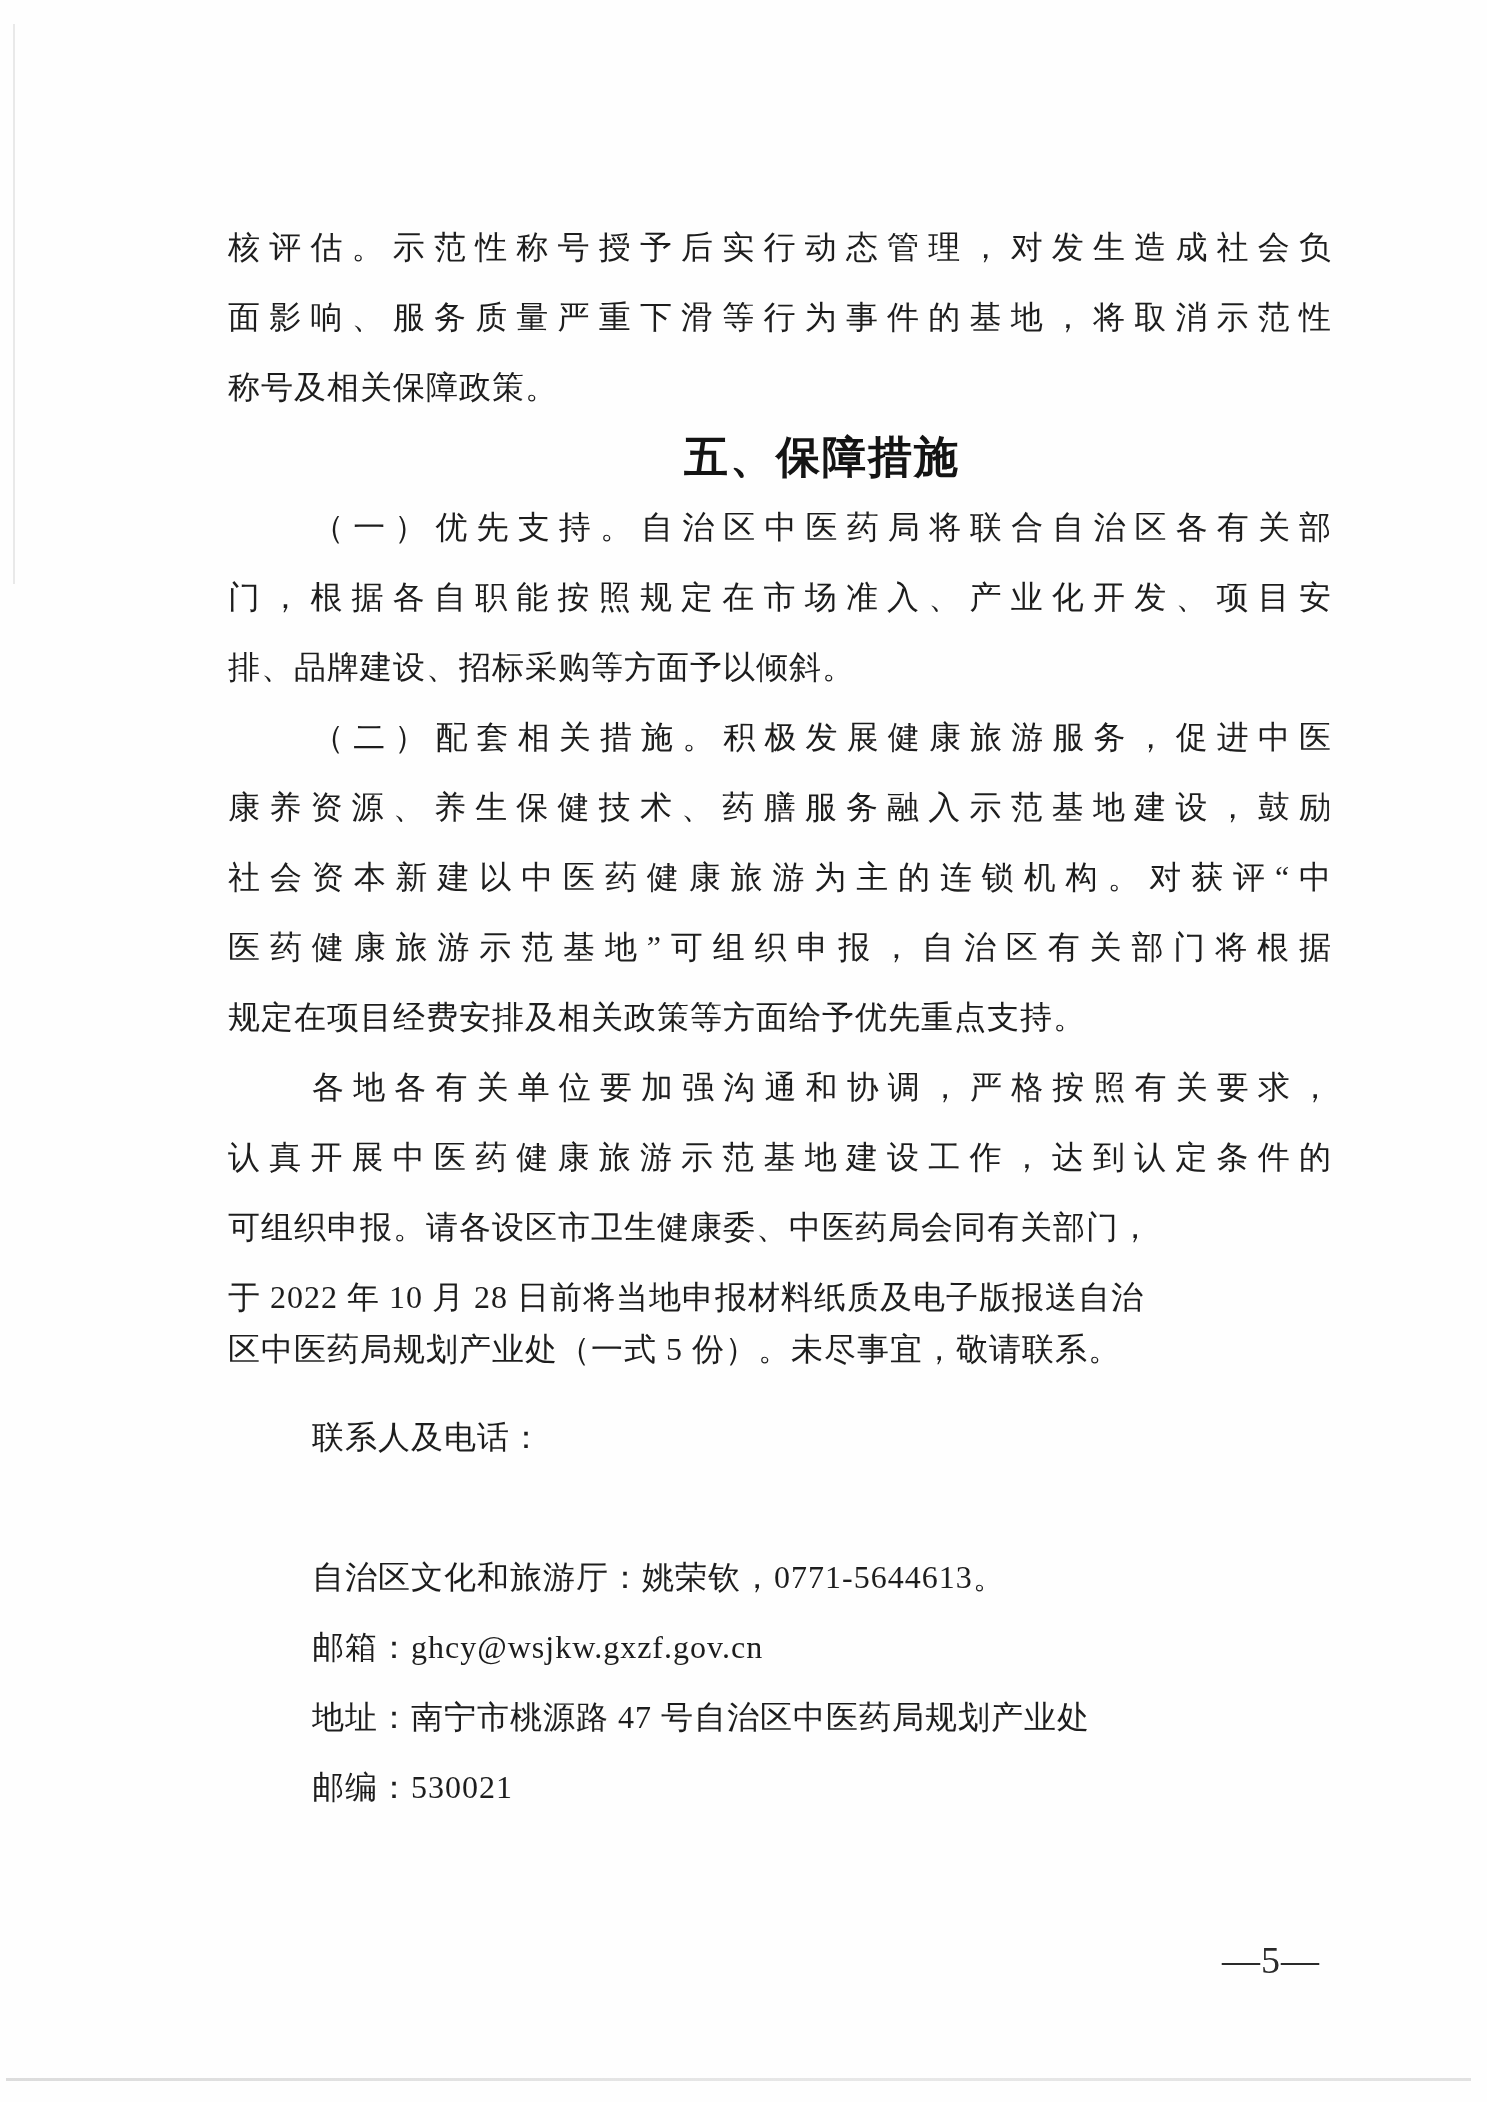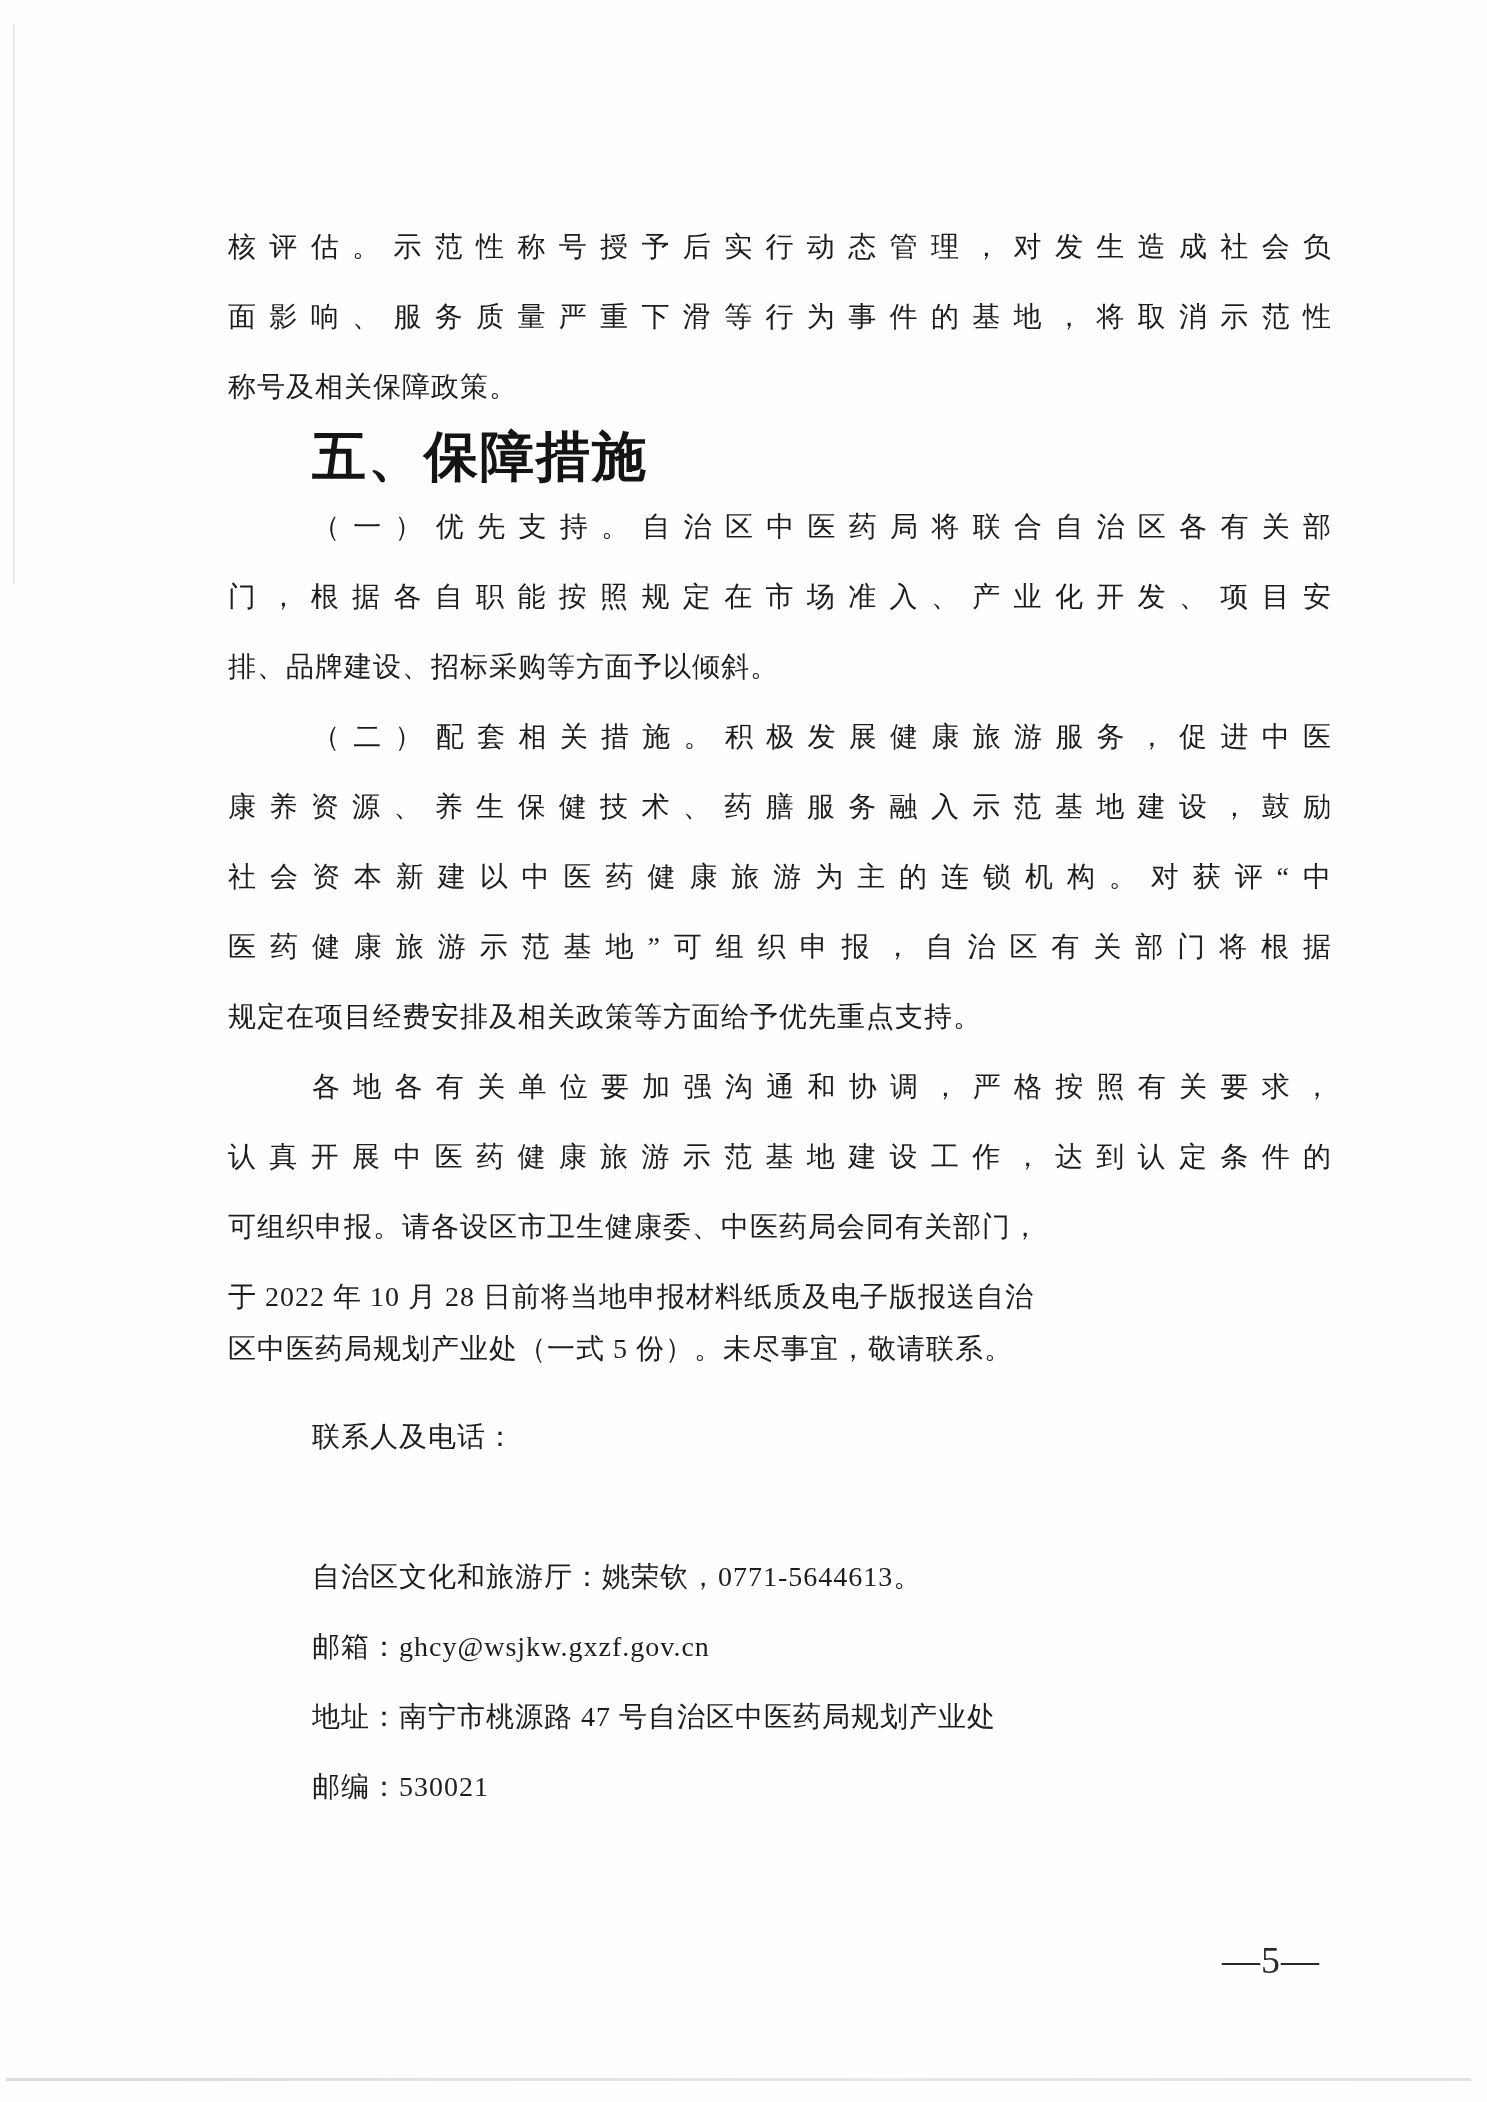--- a/index.html
+++ b/index.html
@@ -16,41 +16,42 @@
     font-family: "Liberation Serif", "DejaVu Serif", serif;
   }
   .text-block {
     position: absolute;
     inset: 0;
   }
   .line {
     position: absolute;
     left: 228px;
     width: 1104px;
-    font-size: 28px;
+    font-size: 32px;
     line-height: 50px;
     letter-spacing: 1px;
     color: #1d1d1d;
     white-space: nowrap;
     font-family: "Liberation Serif", "DejaVu Serif", serif;
   }
   .line.justify {
     white-space: normal;
     text-align: justify;
     text-align-last: justify;
   }
   .line.indent {
     text-indent: 84px;
   }
   .line.heading {
-    font-family: Liberation Serif, serif;
+    font-family: Liberation Sans, sans-serif;
     font-weight: bold;
-    font-size: 54px;
+    font-size: 44px;
     letter-spacing: 2px;
     color: #141414;
+    text-align: center;
   }
   .page-number {
     position: absolute;
     left: 1222px;
     top: 1938px;
     font-size: 38px;
     letter-spacing: 1px;
     color: #2a2a2a;
     font-family: "Liberation Serif", "DejaVu Serif", serif;
   }

